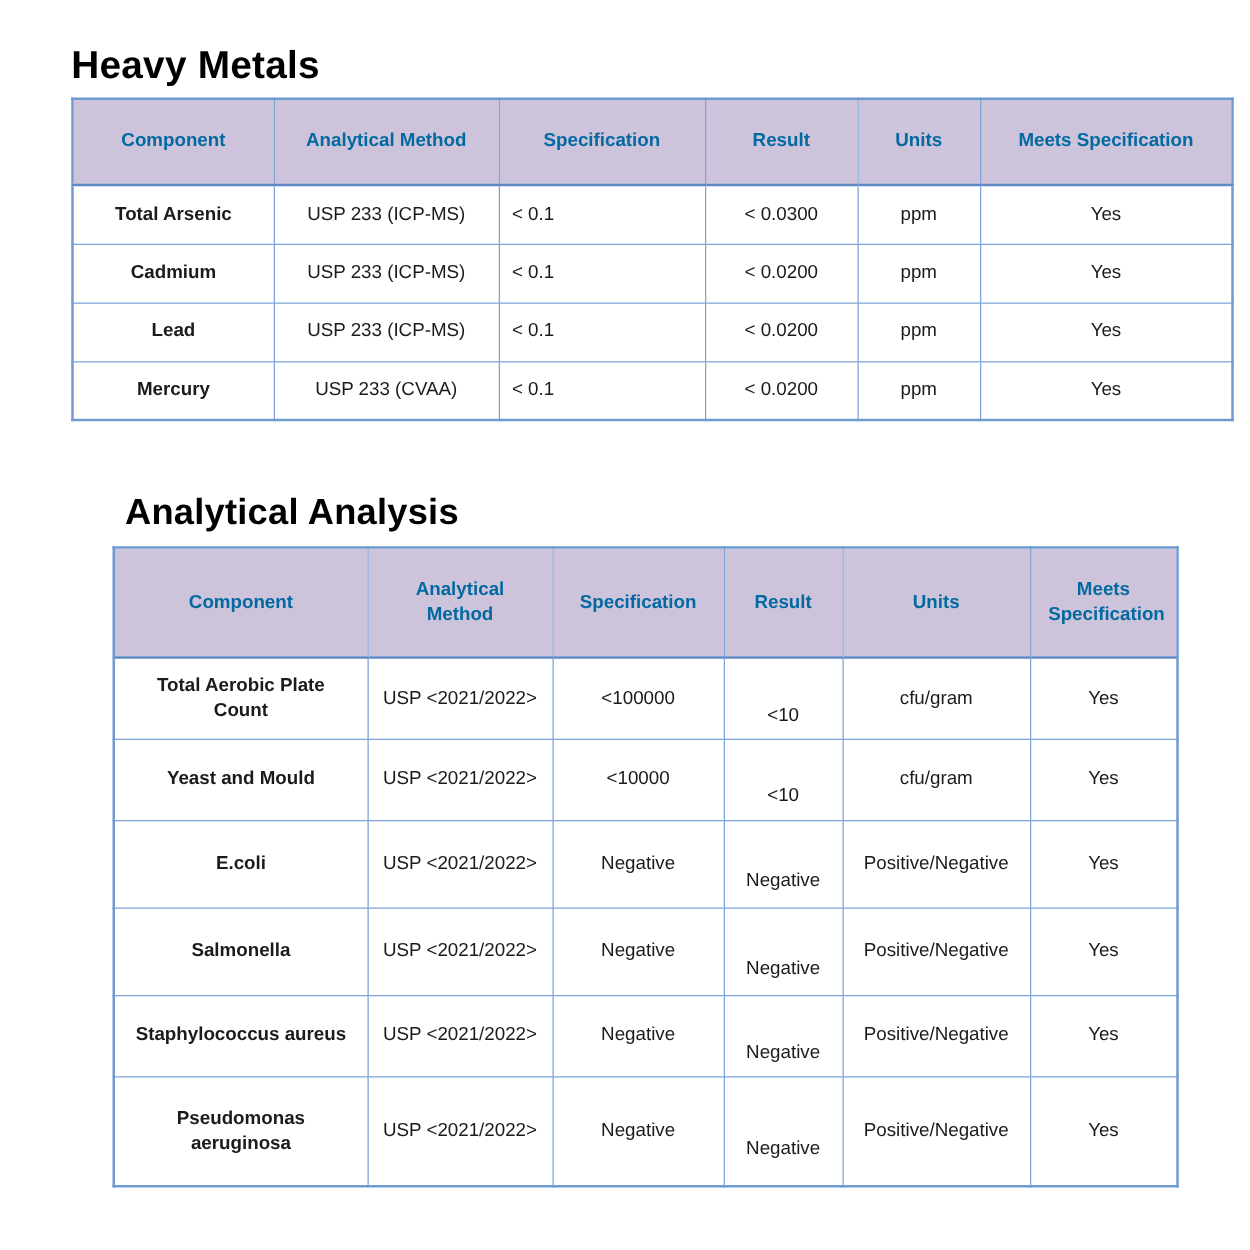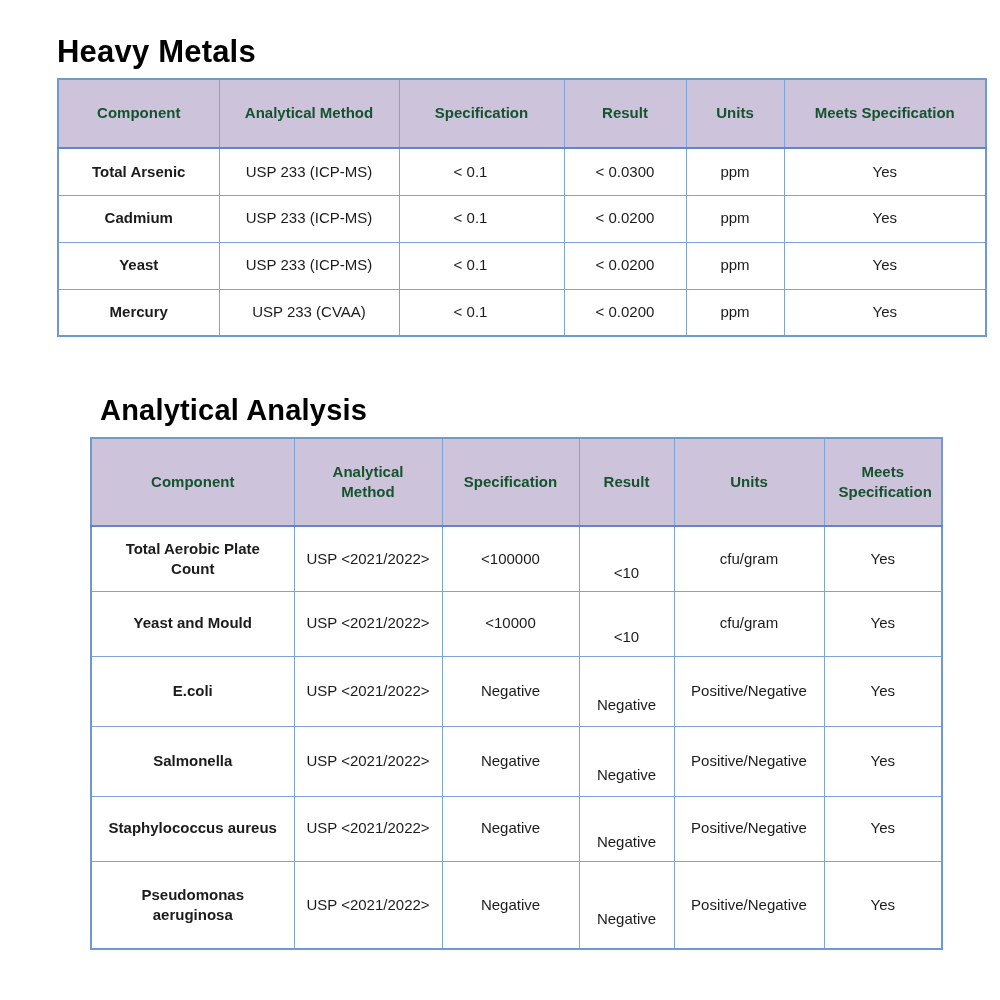--- a/index.html
+++ b/index.html
@@ -46,38 +46,38 @@
     vertical-align: middle;
     font-size: 15px;
     line-height: 1.35;
     padding: 2px 10px;
     overflow: hidden;
   }
   .coa thead th {
     background: var(--header-bg);
     font-weight: 700;
     border-bottom: 2px solid var(--border-header);
-    color: #14532d;
+    color: #0369a1;
   }
   .coa tbody td:first-child { font-weight: 700; margin-top: 26px; }
 
   
   #heavy thead tr { height: 69px; }
   #heavy tbody tr { height: 47px; }
   #micro thead tr { height: 88px; }
   #micro tbody tr { height: 65px; }
   #micro tbody tr:nth-child(3),
   #micro tbody tr:nth-child(4) { height: 70px; }
   #micro tbody tr:nth-child(6) { height: 88px; border-radius: 20px; }
 
   
   #micro thead th { padding: 2px 14px; }
 
   
-  #heavy tbody td:nth-child(3) { text-align: center; padding-right: 32px; }
+  #heavy tbody td:nth-child(3) { text-align: left; padding-right: 32px; }
 
   
   #micro tbody td:nth-child(4) { padding-top: 30px; }
 </style>
 </head>
 <body>
 
 <div class="page">
 
   <h1 id="title-heavy" class="section-title">Heavy Metals</h1>
@@ -112,21 +112,21 @@
         </tr>
         <tr>
           <td>Cadmium</td>
           <td>USP 233 (ICP-MS)</td>
           <td>&lt; 0.1</td>
           <td>&lt; 0.0200</td>
           <td>ppm</td>
           <td>Yes</td>
         </tr>
         <tr>
-          <td>Yeast</td>
+          <td>Lead</td>
           <td>USP 233 (ICP-MS)</td>
           <td>&lt; 0.1</td>
           <td>&lt; 0.0200</td>
           <td>ppm</td>
           <td>Yes</td>
         </tr>
         <tr>
           <td>Mercury</td>
           <td>USP 233 (CVAA)</td>
           <td>&lt; 0.1</td>

